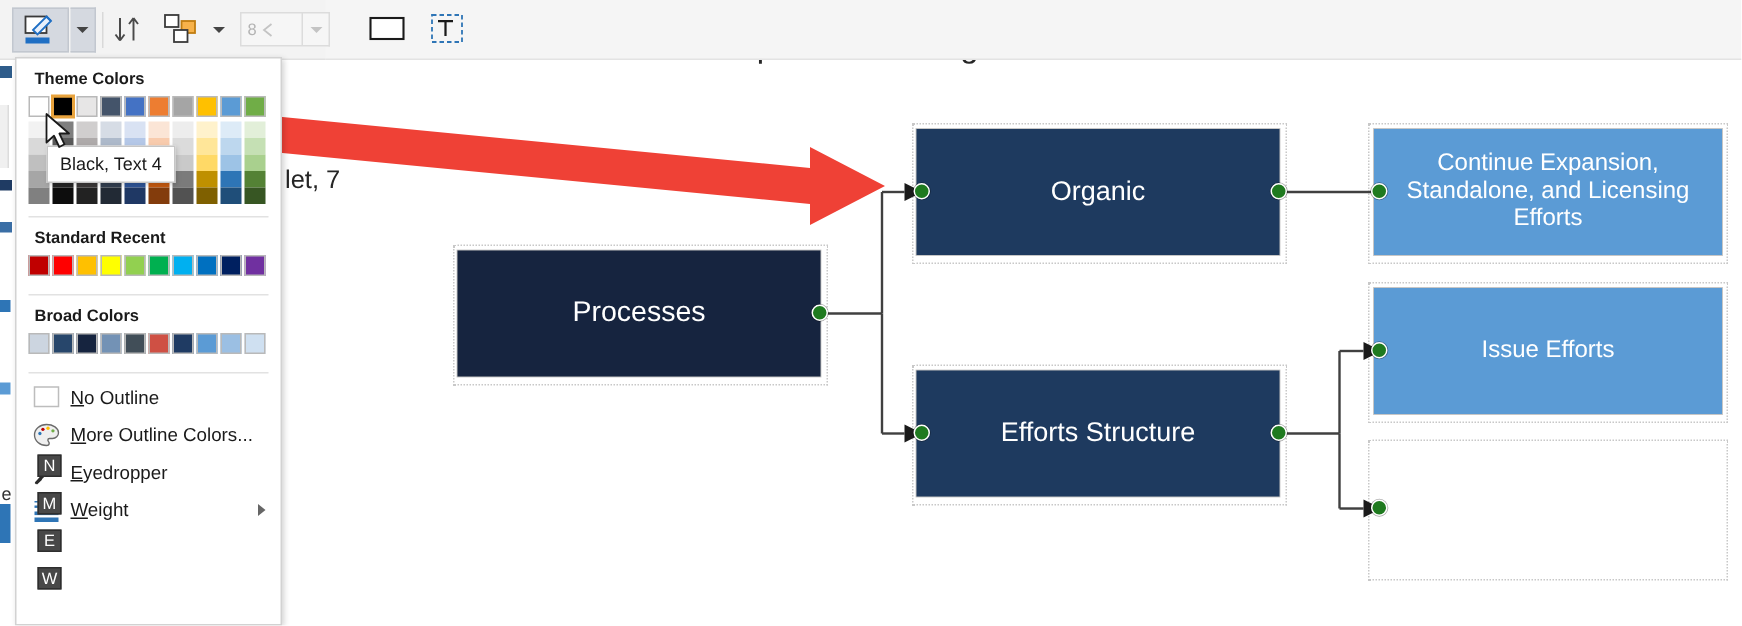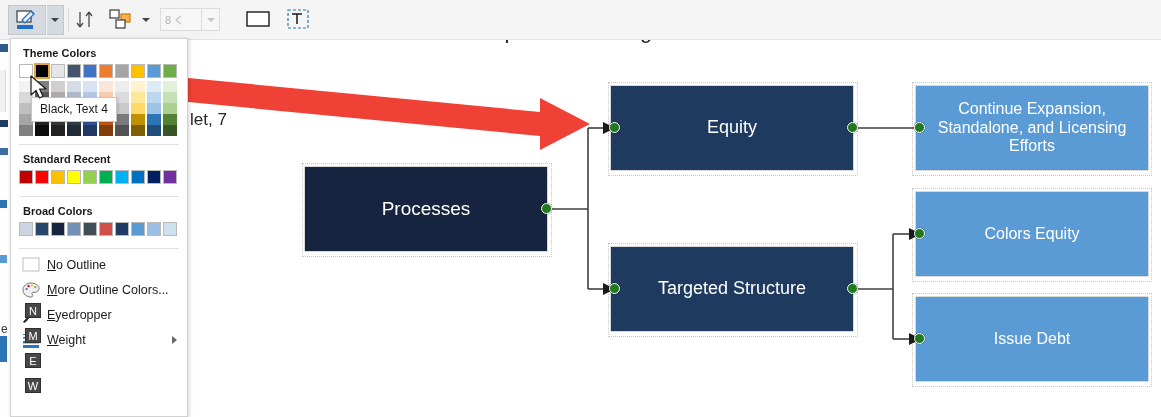--- a/index.html
+++ b/index.html
@@ -186,38 +186,35 @@
     <div class="selbox" style="left:391px; top:243px; width:250px; height:94px;"></div>
     <div class="selbox" style="left:695px; top:82px;  width:240px; height:94px;"></div>
     <div class="selbox" style="left:695px; top:188px; width:240px; height:94px;"></div>
     <div class="selbox" style="left:695px; top:293px; width:240px; height:94px;"></div>
 
     <div class="node navy-deep" style="left:88px; top:167px; width:242px; height:84px; font-size:19px;">
       <span>Processes</span>
     </div>
 
     <div class="node navy" style="left:394px; top:86px; width:242px; height:84px; font-size:18px;">
-      <span>Equity</span>
+      <span>Organic</span>
     </div>
 
     <div class="node navy" style="left:394px; top:247px; width:242px; height:84px; font-size:18px;">
-      <span>Targeted Structure</span>
+      <span>Efforts Structure</span>
     </div>
 
     <div class="node blue" style="left:699px; top:86px; width:232px; height:84px; font-size:16px; padding:0 10px;">
       <span>Continue Expansion, Standalone, and Licensing Efforts</span>
     </div>
 
     <div class="node blue" style="left:699px; top:192px; width:232px; height:84px; font-size:16px;">
-      <span>Colors Equity</span>
-    </div>
-
-    <div class="node blue" style="left:699px; top:297px; width:232px; height:84px; font-size:16px;">
-      <span>Issue Debt</span>
-    </div>
+      <span>Issue Efforts</span>
+    </div>
+
 
     <div class="handle" style="left:324px; top:203px;"></div>
     <div class="handle" style="left:392px; top:122px;"></div>
     <div class="handle" style="left:630px; top:122px;"></div>
     <div class="handle" style="left:392px; top:283px;"></div>
     <div class="handle" style="left:630px; top:283px;"></div>
     <div class="handle" style="left:697px; top:122px;"></div>
     <div class="handle" style="left:697px; top:228px;"></div>
     <div class="handle" style="left:697px; top:333px;"></div>
   </div>

